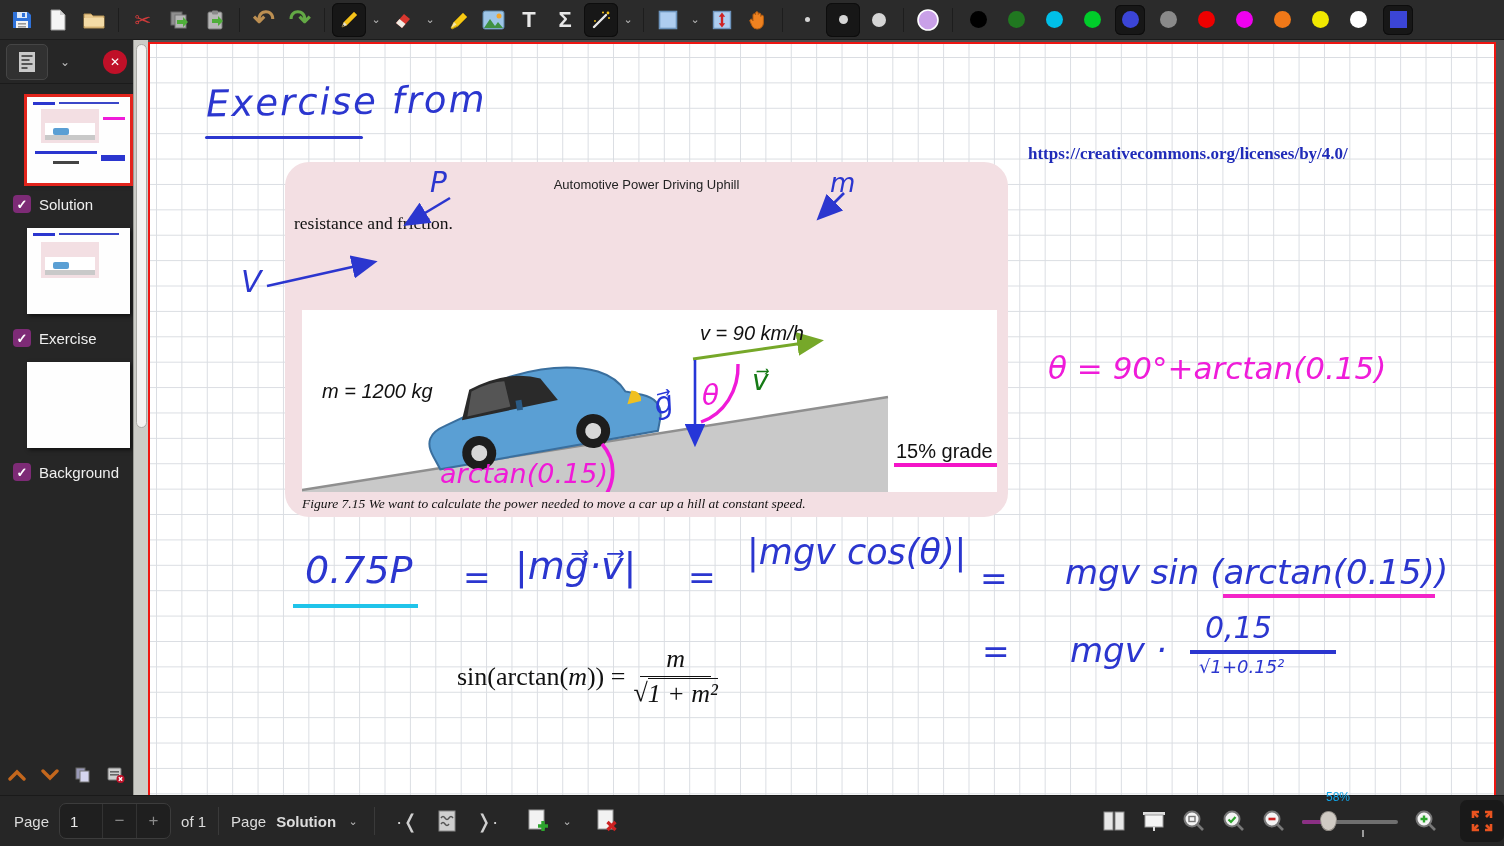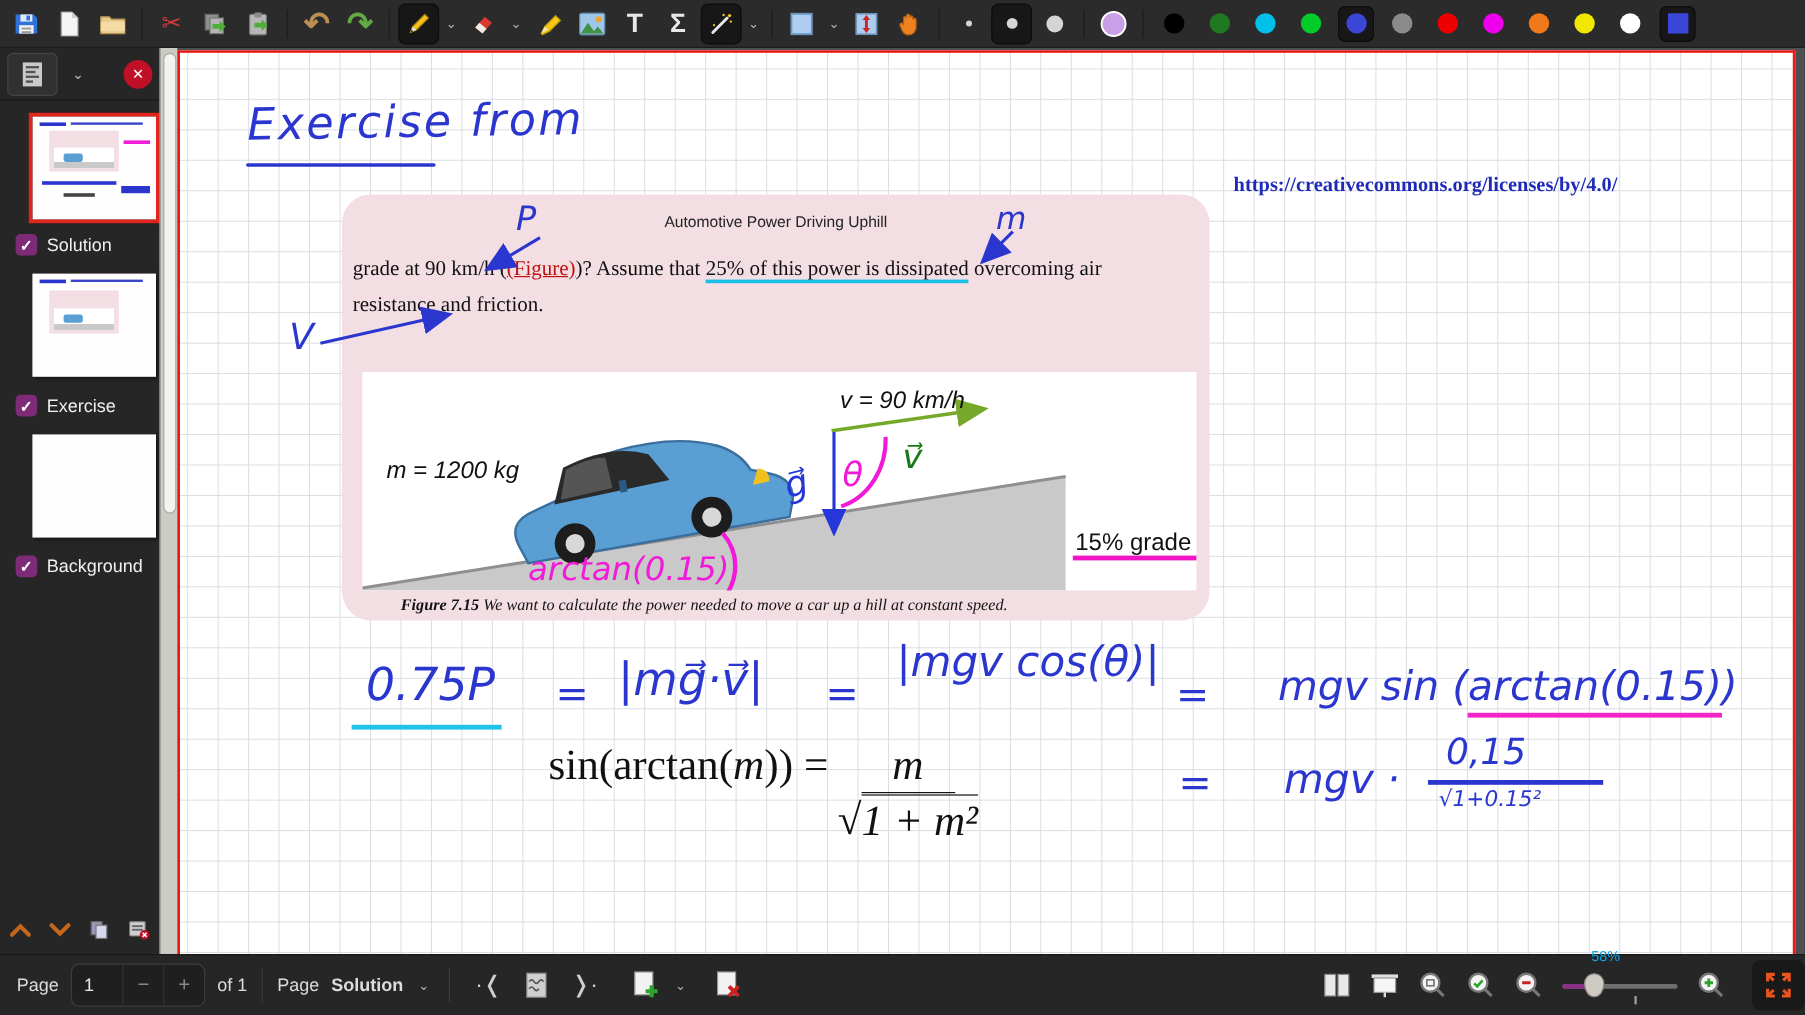--- a/index.html
+++ b/index.html
@@ -72,21 +72,21 @@
   .prob-title { width:100%; text-align:center; font-size:13px; color:#222;
     font-family:"Liberation Sans",sans-serif; }
   .prob-text { font-family:"Liberation Serif",serif; font-size:17.5px; color:#111;
     line-height:29.6px; }
   .u-blue { border-bottom:2.5px solid #2b36cf; }
   .u-magenta { border-bottom:3px solid #f424c8; }
   .u-cyan { border-bottom:3px solid #18c0e8; }
   .fig-link { color:#c01010; text-decoration:underline; }
   .fig-box { background:#fff; }
   .caption { font-family:"Liberation Serif",serif; font-style:italic; font-size:13.5px; color:#111; }
-  .caption b { font-weight:bold;margin-left:32px; }
+  .caption b { font-weight:normal; }
 
   .eq { white-space:nowrap; }
   .frac { display:inline-flex; flex-direction:column; align-items:center; vertical-align:middle; }
   .typeset { font-family:"Liberation Serif",serif; color:#111; }
   .typeset .it { font-style:italic; }
   .sqrt-arg { border-top:1.6px solid currentColor; }
 
   
   .statusbar { position:absolute; left:0; top:795px; width:1504px; height:51px;
     background:#262626; border-top:1px solid #1a1a1a; color:#dcdcdc; font-size:15px;
@@ -389,21 +389,20 @@
   <div class="page">
 
     <div class="abs hand-blue exercise-title" style="left:56px;top:36px">Exercise from</div>
     <div class="abs t-underline" style="left:55px;top:92px;width:158px"></div>
 
     <div class="abs url" style="left:878px;top:100px">https://creativecommons.org/licenses/by/4.0/</div>
 
     <div class="abs pink-box" style="left:135px;top:118px;width:723px;height:355px">
       <div class="abs prob-title" style="top:15px">Automotive Power Driving Uphill</div>
       <div class="abs prob-text" style="left:9px;top:47px;width:708px">
-        <div><span>grade at 90 km/h (</span><span class="fig-link">(Figure)</span><span>)? Assume that </span><span class="u-cyan">25% of this power is dissipated</span><span> overcoming air</span></div>
         <div><span>resistance and friction.</span></div>
       </div>
 
       <div class="abs fig-box" style="left:17px;top:148px;width:695px;height:182px">
         <svg width="695" height="182" viewBox="0 0 695 182">
           <defs>
             <marker id="ah-green" markerWidth="9" markerHeight="8" refX="7" refY="4" orient="auto">
                 <path d="M0,0 L9,4 L0,8 z" fill="#76a829"></path>
               </marker>
             <marker id="ah-blue" markerWidth="9" markerHeight="8" refX="7" refY="4" orient="auto">
@@ -454,37 +453,38 @@
       <defs>
           <marker id="ah-hand" markerWidth="10" markerHeight="9" refX="7" refY="4.5" orient="auto">
             <path d="M0,0 L10,4.5 L0,9 z" fill="#2b36cf"></path>
           </marker>
         </defs>
       <line x1="300" y1="154" x2="260" y2="178" stroke="#2b36cf" stroke-width="2.6" marker-end="url(#ah-hand)"></line>
       <line x1="694" y1="149" x2="672" y2="171" stroke="#2b36cf" stroke-width="2.6" marker-end="url(#ah-hand)"></line>
       <line x1="117" y1="242" x2="220" y2="219" stroke="#2b36cf" stroke-width="2.6" marker-end="url(#ah-hand)"></line>
     </svg>
 
+    <div class="abs hand-magenta eq" style="left:898px;top:306px;font-size:31px">θ = 90°+arctan(0.15)</div>
 
     <div class="abs hand-blue eq" style="left:155px;top:504px;font-size:38px">0.75P</div>
     <div class="abs" style="left:143px;top:560px;width:125px;height:4px;background:#20c4ea"></div>
     <div class="abs hand-blue eq" style="left:313px;top:514px;font-size:33px">=</div>
     <div class="abs hand-blue eq" style="left:365px;top:500px;font-size:38px">|mg⃗·v⃗|</div>
     <div class="abs hand-blue eq" style="left:538px;top:514px;font-size:33px">=</div>
     <div class="abs hand-blue eq" style="left:597px;top:488px;font-size:35px">|mgv cos(θ)|</div>
     <div class="abs hand-blue eq" style="left:830px;top:515px;font-size:33px">=</div>
     <div class="abs hand-blue eq" style="left:915px;top:508px;font-size:34px"><span>mgv sin (</span><span style="border-bottom:4px solid #f424c8;padding-bottom:2px">arctan(0.15)</span><span>)</span></div>
 
     <div class="abs hand-blue eq" style="left:832px;top:588px;font-size:33px">=</div>
     <div class="abs hand-blue eq" style="left:920px;top:586px;font-size:34px">mgv ·</div>
     <div class="abs hand-blue eq" style="left:1055px;top:566px;font-size:30px">0,15</div>
     <div class="abs" style="left:1040px;top:606px;width:146px;height:3.5px;background:#2b36cf"></div>
     <div class="abs hand-blue eq" style="left:1049px;top:612px;font-size:18px">√1+0.15²</div>
 
-    <div class="abs typeset eq" style="left:307px;top:572px;font-size:36px;display:flex;gap:8px">
+    <div class="abs typeset eq" style="left:307px;top:600px;font-size:26px;display:flex;align-items:center;gap:8px">
       <span><span>sin(arctan(</span><span class="it">m</span><span>)) =</span></span>
       <span class="frac">
         <span class="it" style="border-bottom:1.6px solid #111;padding:0 26px 2px">m</span>
         <span style="display:inline-flex;align-items:flex-start;margin-top:1px">
             <span>√</span>
             <span class="sqrt-arg it">1 + m²</span>
           </span>
       </span>
     </div>
 

